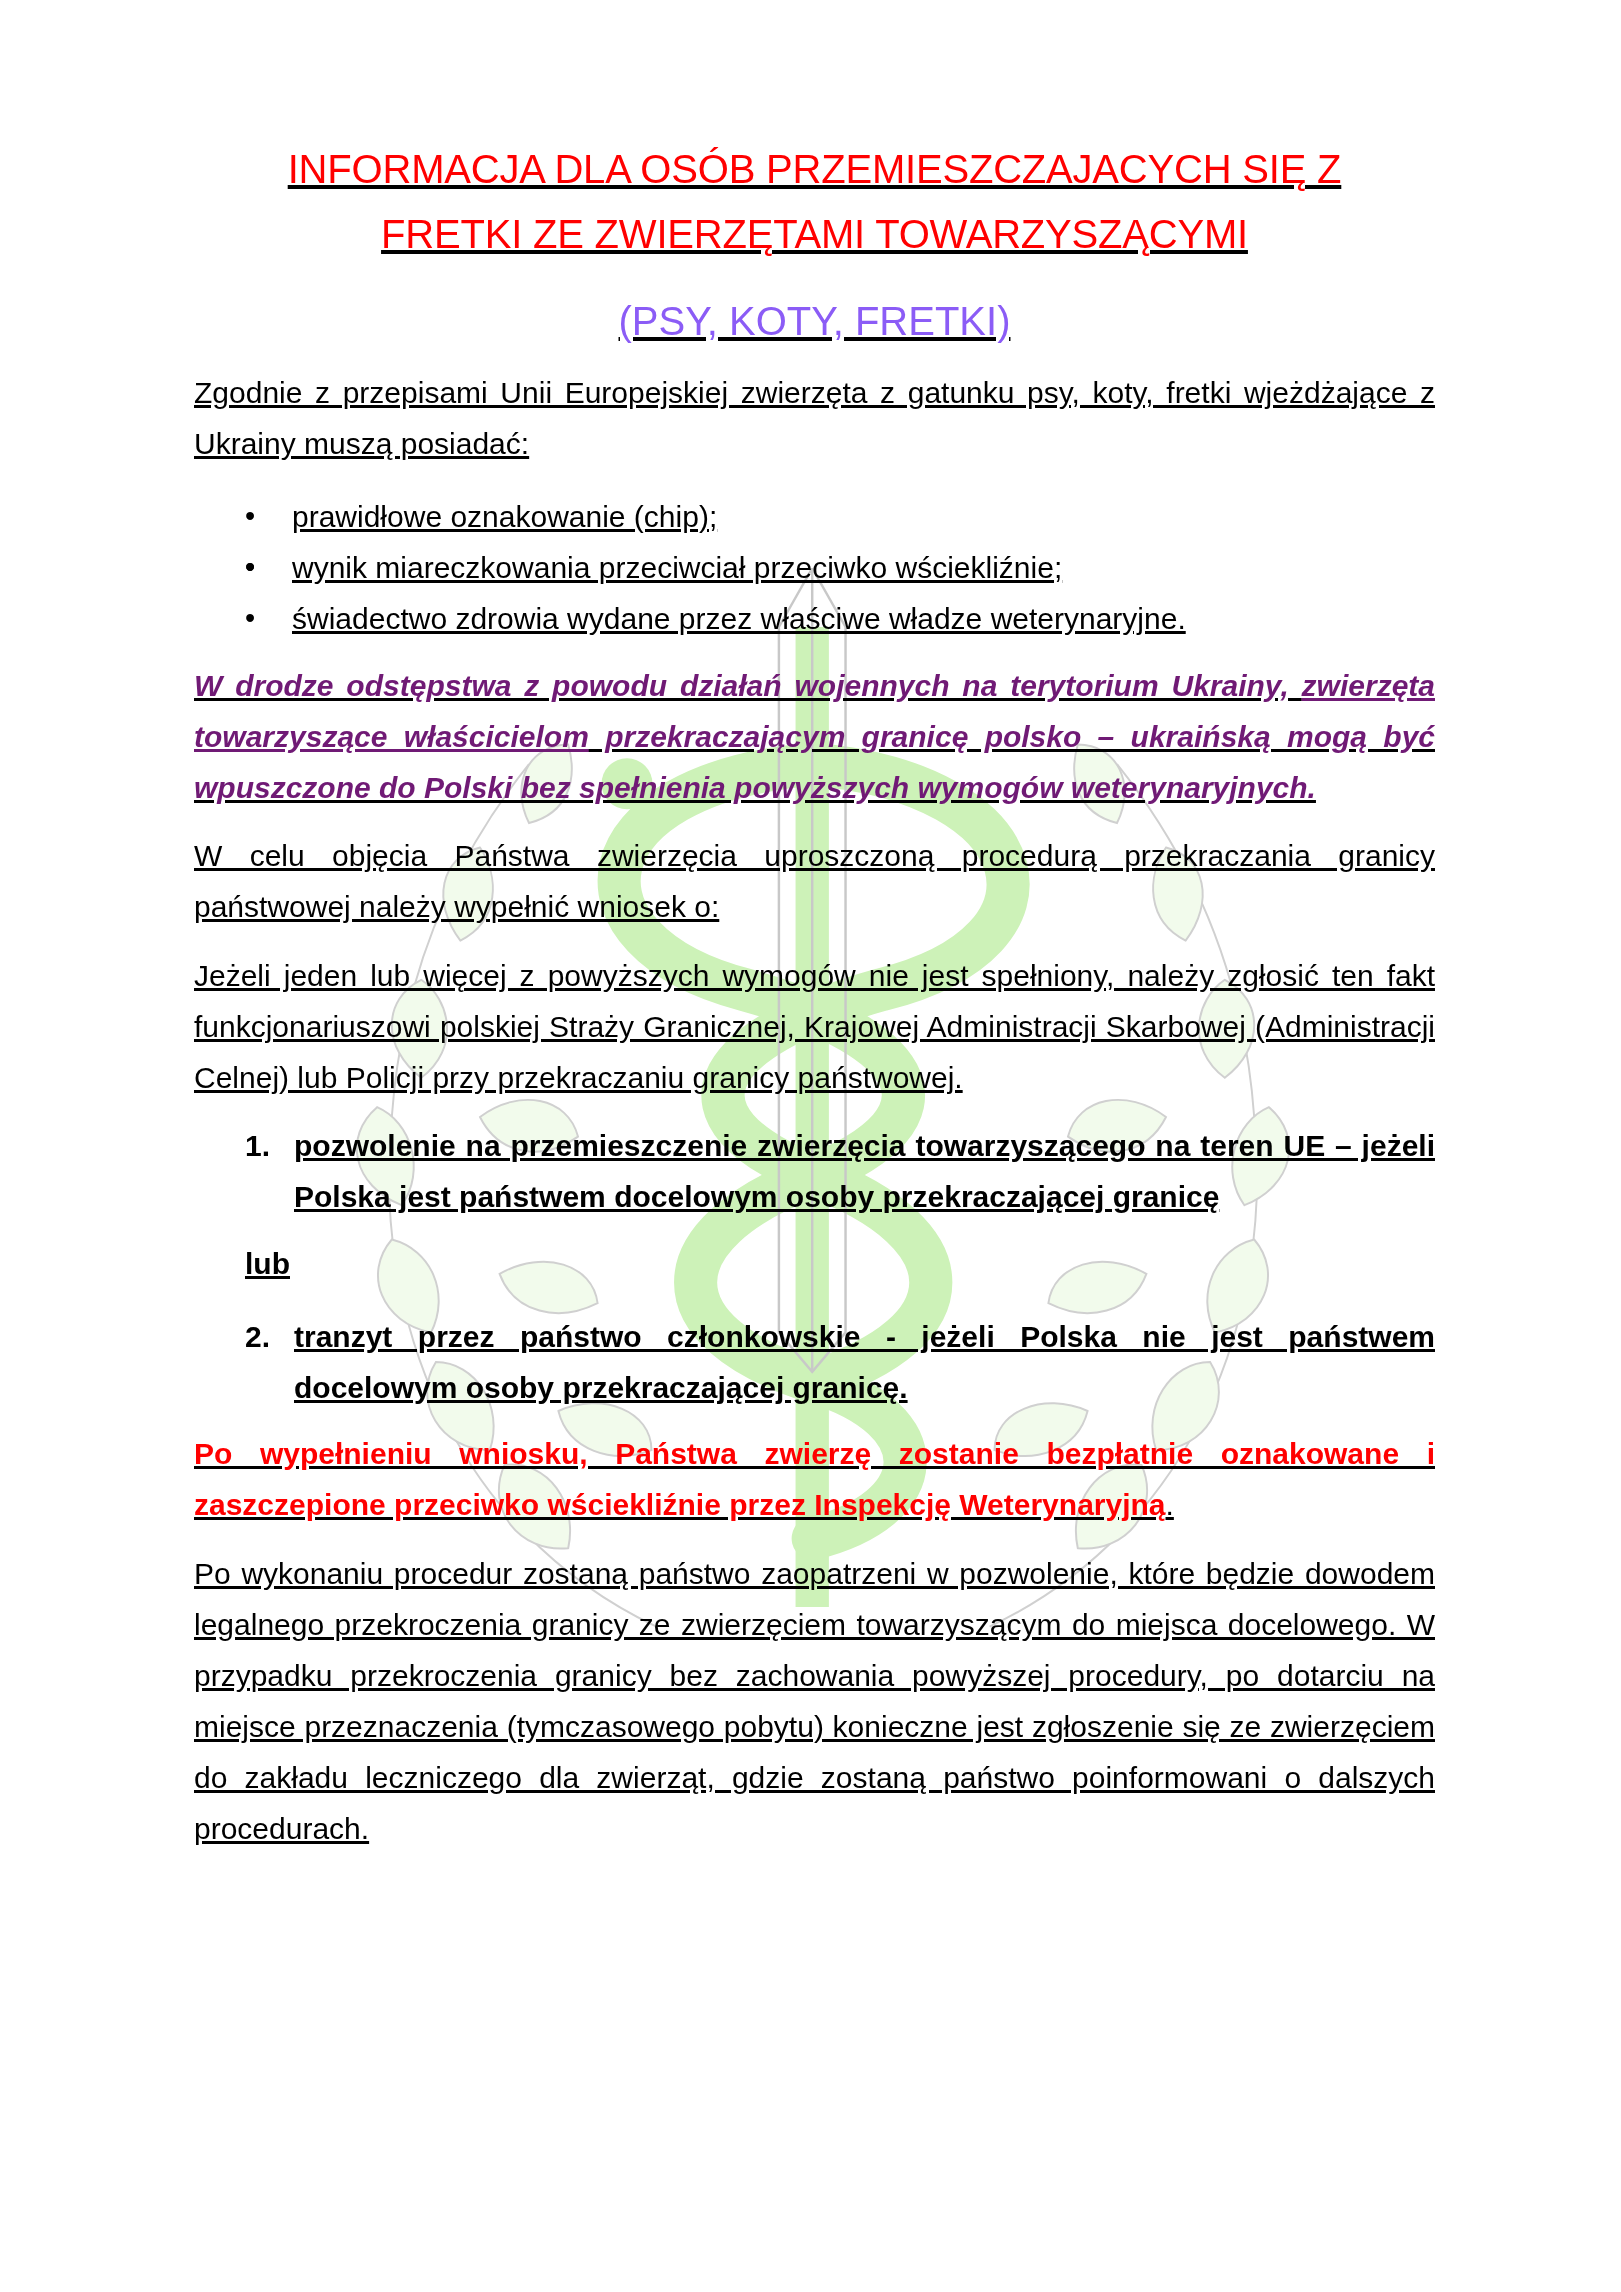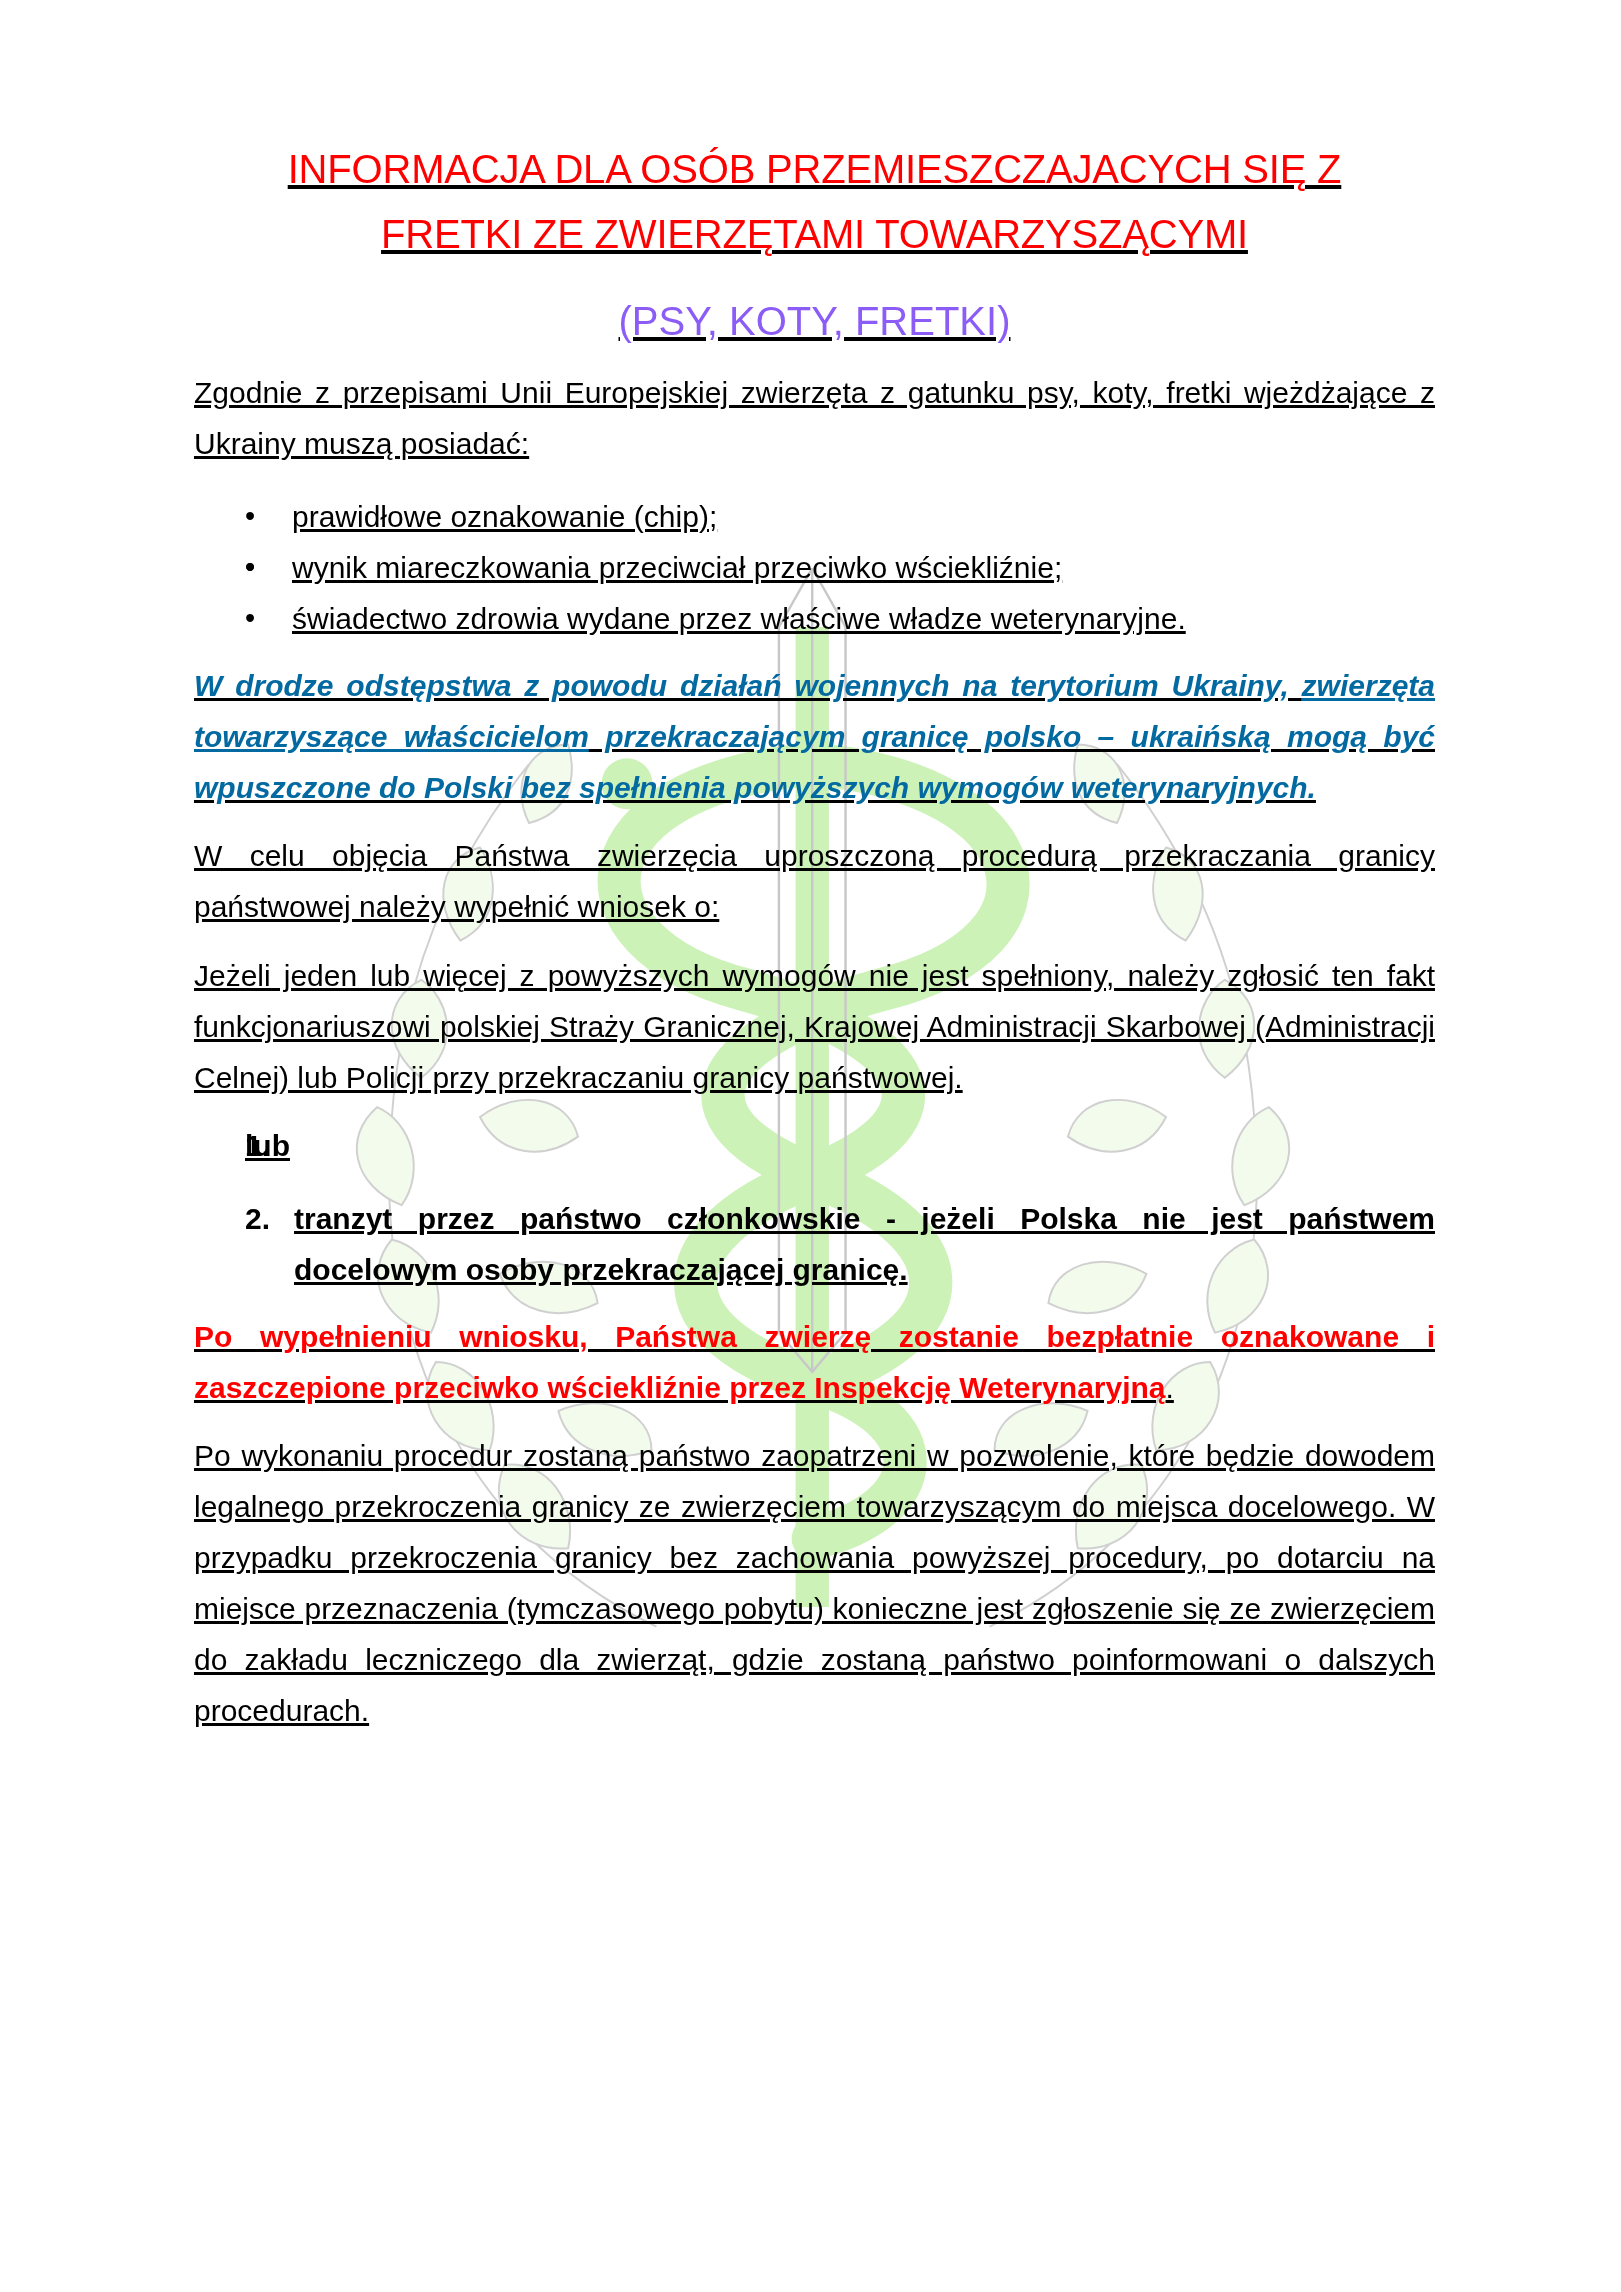--- a/index.html
+++ b/index.html
@@ -7,21 +7,21 @@
            font-family: "Liberation Sans", "DejaVu Sans", sans-serif; color: #000; }
     .watermark { position: absolute; left: 333px; top: 568px; width: 980px; height: 1098px; z-index: 0; pointer-events: none; }
     .page { position: absolute; left: 194px; top: 137px; width: 1241px; z-index: 1; text-decoration: underline; }
     .title { color: #ff0000; text-align: center; font-size: 40px; line-height: 65px; margin: 0; font-weight: normal; letter-spacing: -0.2px; }
     .subtitle { color: #8b5cf6; text-align: center; font-size: 40px; line-height: 65px; margin: 21.6px 0 13.7px 0; font-weight: normal; }
     p { font-size: 30px; line-height: 51px; margin: 0 0 17.6px 0; text-align: justify; }
     .intro { margin-bottom: 21.6px; }
     ul.req { list-style: none; margin: 0 0 15.7px 0; padding: 0; }
     ul.req li { position: relative; padding-left: 98px; font-size: 30px; line-height: 51px; }
     ul.req li .bullet { position: absolute; left: 51px; top: 0; font-size: 29px; }
-    .derog { color: #0369a1; font-weight: bold; font-style: italic; }
+    .derog { color: #701a75; font-weight: bold; font-style: italic; }
     .derog u { text-decoration: underline; }
     ol.apps { list-style: none; margin: 0; padding: 0; }
     ol.apps li { position: relative; padding-left: 100px; font-size: 30px; line-height: 51px; font-weight: bold; text-align: justify; margin-bottom: 15.7px; }
     ol.apps li .num { position: absolute; left: 51px; top: 0; }
     .or { font-size: 30px; line-height: 51px; font-weight: bold; margin: 5.9px 0 21.6px 51px; }
     .redp { color: #ff0000; font-weight: bold; }
     .redp .dot { color: #000; font-weight: normal; }
   </style>
 </head>
 <body>
@@ -89,20 +89,21 @@
     <span>W drodze odstępstwa z powodu działań wojennych na terytorium Ukrainy, </span><u>zwierzęta towarzyszące właścicielom</u><span> przekraczającym granicę polsko – ukraińską mogą być wpuszczone do Polski bez spełnienia powyższych wymogów weterynaryjnych.</span>
   </p>
 
   <p>W celu objęcia Państwa zwierzęcia uproszczoną procedurą przekraczania granicy państwowej należy wypełnić wniosek o:</p>
 
   <p>Jeżeli jeden lub więcej z powyższych wymogów nie jest spełniony, należy zgłosić ten fakt funkcjonariuszowi polskiej Straży Granicznej, Krajowej Administracji Skarbowej (Administracji Celnej) lub Policji przy przekraczaniu granicy państwowej.</p>
 
   <ol class="apps">
     <li>
       <span class="num">1.</span>
+      <span>pozwolenie na przemieszczenie zwierzęcia towarzyszącego na teren UE – jeżeli Polska jest państwem docelowym osoby przekraczającej granicę</span>
     </li>
   </ol>
   <div class="or">lub</div>
   <ol class="apps">
     <li>
       <span class="num">2.</span>
       <span>tranzyt przez państwo członkowskie - jeżeli Polska nie jest państwem docelowym osoby przekraczającej granicę.</span>
     </li>
   </ol>
 

